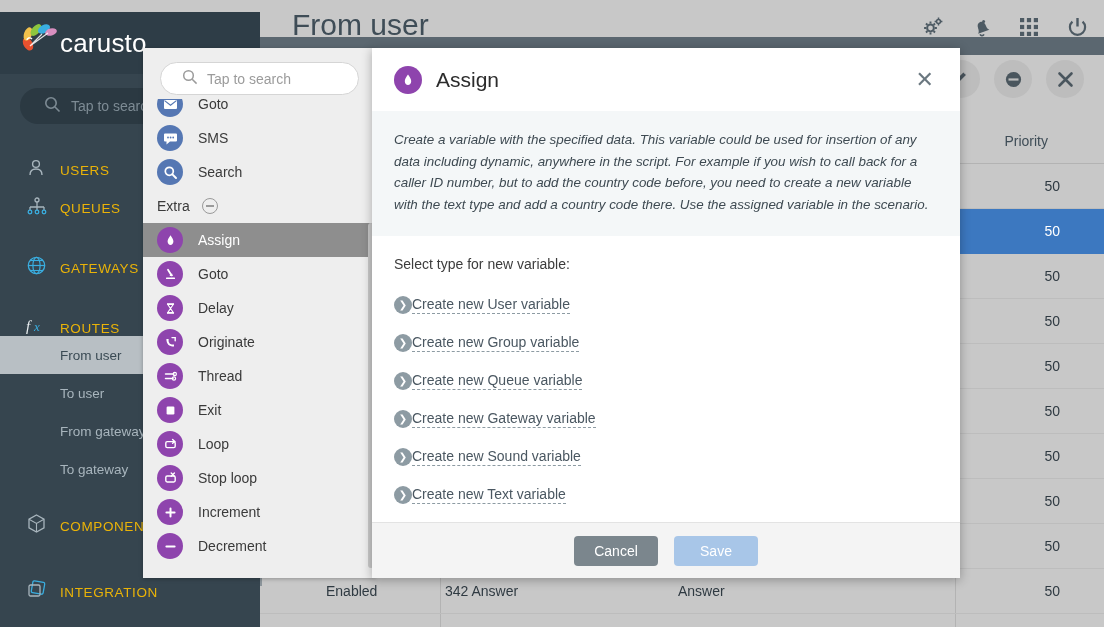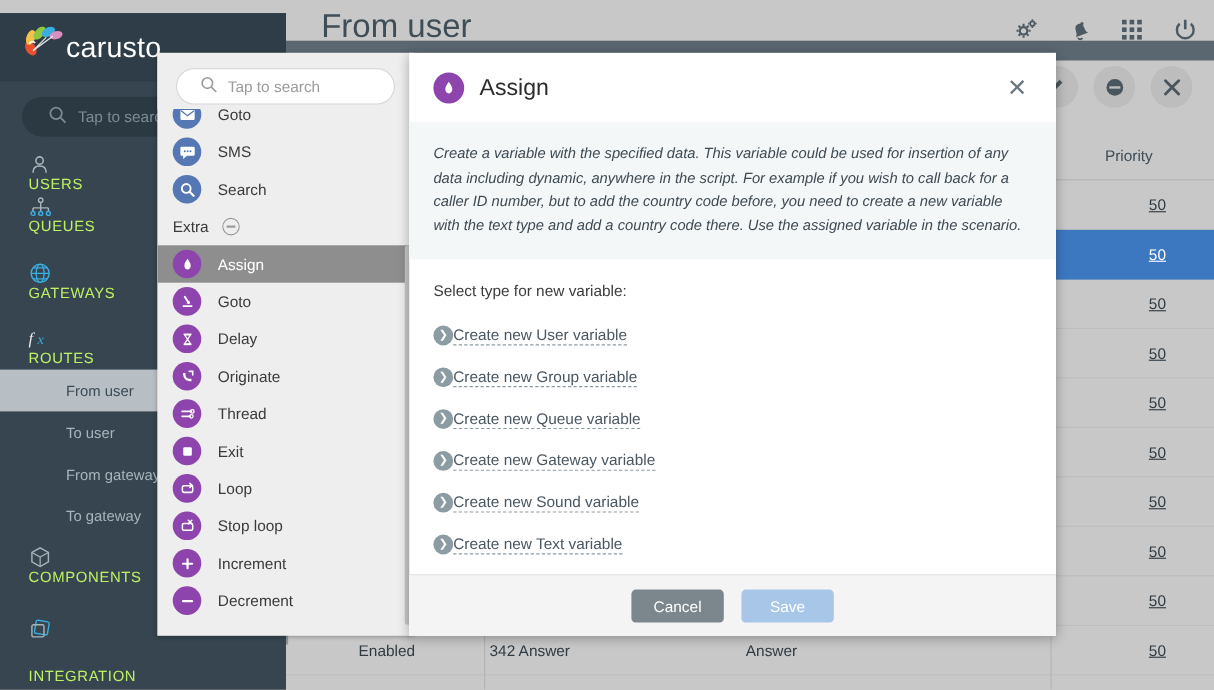--- a/index.html
+++ b/index.html
@@ -27,24 +27,23 @@
   }
   .sb-searchwrap { padding: 14px 20px 10px 20px; }
   .sb-search {
     height: 36px; border-radius: 18px; background: #2b3942;
     display: flex; align-items: center; padding: 0 14px;
   }
   .sb-search svg { flex: 0 0 auto; }
   .sb-search span { color: #7d8b94; font-size: 14px; margin-left: 10px; }
 
   .sb-item {
-    height: 38px; display: flex; align-items: flex-start;
-    padding-left: 26px; color: #bef264; font-size: 13.5px;
+    height: 38px; display: flex; align-items: flex-end;
+    padding-left: 26px; color: #eab308; font-size: 13.5px;
     letter-spacing: .6px;
-    flex-direction: column;
   }
   .sb-item .ico { width: 34px; flex: 0 0 auto; display: flex; align-items: center; }
   .sb-sub {
     height: 38px; display: flex; align-items: center;
     padding-left: 60px; color: #a8b5bd; font-size: 13.5px;
   }
   .sb-sub.active { background: #b8bfc4; color: #3a4a54; }
 
   
   .main {
@@ -87,21 +86,21 @@
   .tbl-head .th {
     position: absolute; top: 13px; font-size: 14px; color: #3f4d57;
   }
   .tbl-rows { position: relative; }
   .tbl-row {
     height: 45px; border-bottom: 1px solid #bdbdbd;
     position: relative; font-size: 14px; color: #2f3a42;
   }
   .tbl-row.sel { background: #3c78c0; color: #ffffff; border-bottom-color:#3c78c0; }
   .tbl-row .cell { position: absolute; top: 14px; }
-  .cell-prio { right: 44px; text-decoration: underline; }
+  .cell-prio { right: 44px; }
   .cell-chk { left: 32px; top: 14px; width: 13px; height: 13px;
               border: 1px solid #8b949a; background: #d7d7d7; }
   .vline {
     position: absolute; top: 0; bottom: 0; width: 1px; background: #b3b3b3;
   }
 
   
   .palette {
     position: absolute; left: 143px; top: 48px;
     width: 233px; height: 530px;
@@ -303,21 +302,21 @@
     <div class="sb-item" style="margin-top:8px;">
       <span class="ico">
         <svg width="21" height="21" viewBox="0 0 21 21">
           <path d="M10.5 2 L18 6.2 L18 14.8 L10.5 19 L3 14.8 L3 6.2 Z" stroke="#a8b5bd" stroke-width="1.3" fill="none"></path>
           <path d="M3 6.2 L10.5 10.4 L18 6.2 M10.5 10.4 L10.5 19" stroke="#a8b5bd" stroke-width="1.1" fill="none"></path>
         </svg>
       </span>
       <span>COMPONENTS</span>
     </div>
 
-    <div class="sb-item" style="margin-top:28px;gap:24px;">
+    <div class="sb-item" style="margin-top:28px;">
       <span class="ico">
         <svg width="21" height="21" viewBox="0 0 21 21">
           <rect x="6" y="2.5" width="12" height="12" rx="1.5" stroke="#3aaee0" stroke-width="1.3" fill="none" transform="rotate(10 12 8.5)"></rect>
           <rect x="3" y="6" width="11" height="11" rx="1.5" stroke="#a8b5bd" stroke-width="1.3" fill="none"></rect>
         </svg>
       </span>
       <span>INTEGRATION</span>
     </div>
   </div>
 

